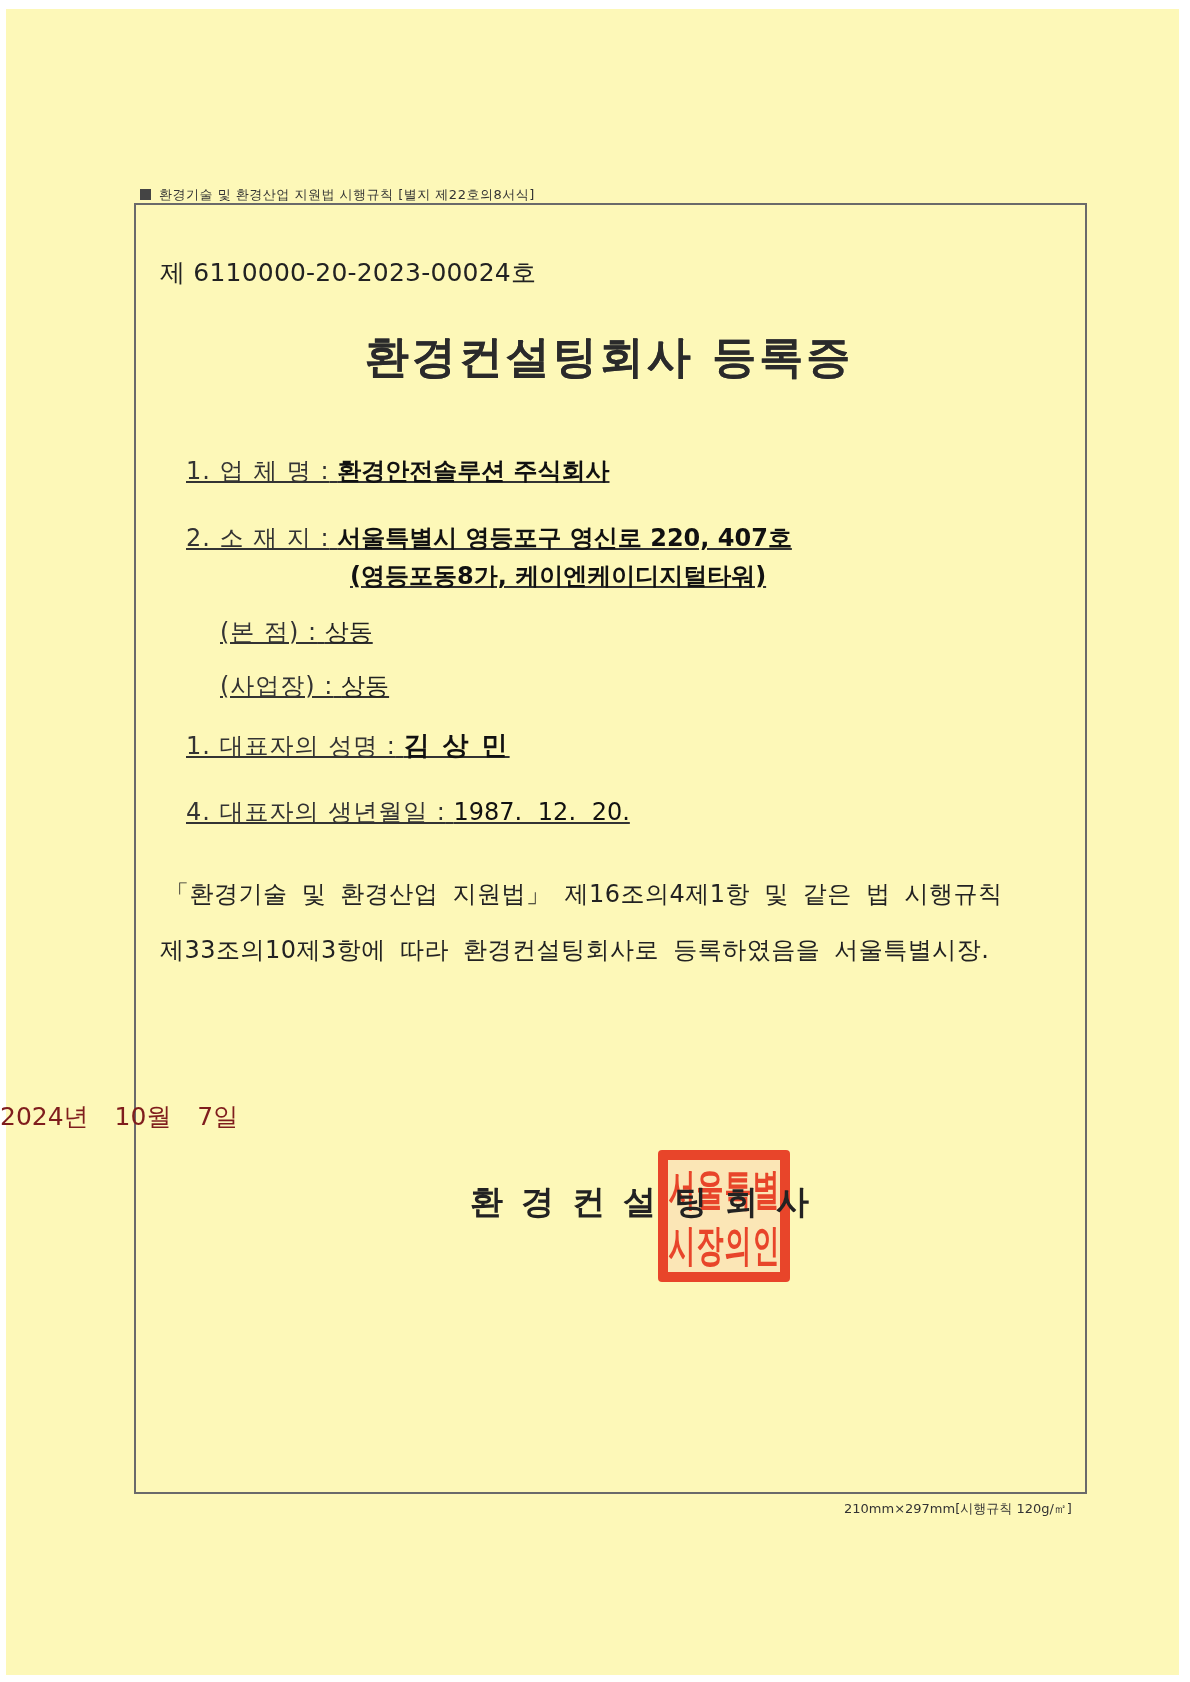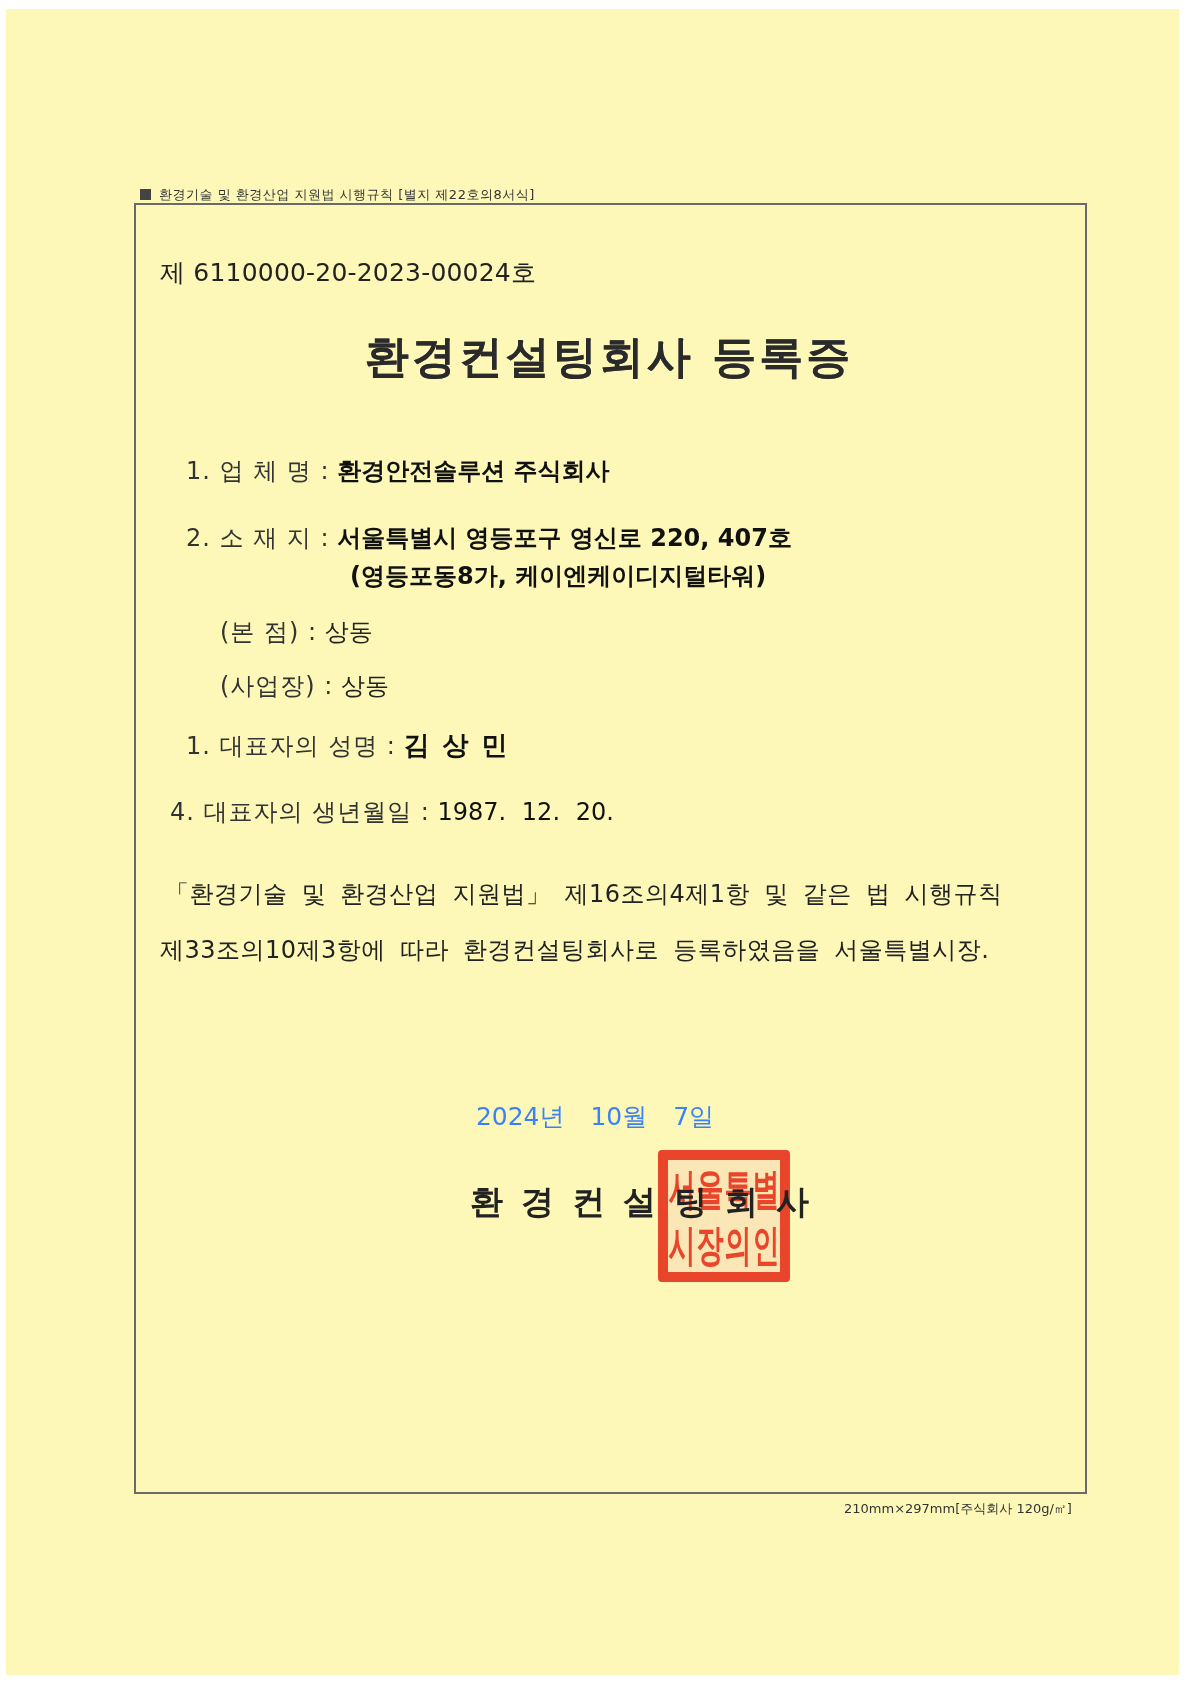--- a/index.html
+++ b/index.html
@@ -28,32 +28,32 @@
     .reg-no {
       position: absolute; left: 160px; top: 256px; font-size: 25px; color: #222;
       white-space: nowrap; letter-spacing: 0.2px;
     }
     .title {
       position: absolute; left: 14px; width: 1190px; top: 328px; text-align: center;
       font-size: 44px; font-weight: bold; color: #2a2a2a; letter-spacing: 3px;
       text-shadow: 0 0 0.6px #555;
     }
     .item {
-      position: absolute; font-size: 24px; color: #333; white-space: nowrap;
+      position: absolute; font-size: 24px; color: #333; white-space: nowrap; text-decoration: underline;
     }
     .item .label { letter-spacing: 1px; }
     .item .val { color: #111; font-weight: bold; }
     .item .val.normal { font-weight: normal; color: #222; }
     .body-text {
       position: absolute; left: 160px; width: 905px; font-size: 24px; color: #222;
       white-space: nowrap; letter-spacing: 0.5px;
     }
     .date {
-      position: absolute; left: 0; width: 1190px; top: 1100px; text-align: center;
-      font-size: 25px; color: #3b82f6; word-spacing: 18px;
+      position: absolute; left: 0; width: 1190px; top: 1100px; text-align: left;
+      font-size: 25px; color: #7f1d1d; word-spacing: 18px;
     }
     .issuer {
       position: absolute; left: 470px; top: 1180px; font-size: 33px;
       font-weight: bold; color: #222; letter-spacing: 18px; white-space: nowrap;
       z-index: 2;
     }
     .seal {
       position: absolute; left: 658px; top: 1150px; width: 132px; height: 132px;
       background: #e8452a; border-radius: 4px; z-index: 1;
       display: flex; align-items: center; justify-content: center;
@@ -108,21 +108,21 @@
 <div class="item" style="left:220px; top:670px;">
   <span class="label">(사업장) :</span>
   <span class="val normal">상동</span>
 </div>
 
 <div class="item" style="left:186px; top:728px;">
   <span class="label">1. 대표자의 성명 :</span>
   <span class="val" style="font-size:26px; letter-spacing:2px;">김 상 민</span>
 </div>
 
-<div class="item" style="left:170px; top:796px;">
+<div class="item" style="left:186px; top:796px;">
   <span class="label">4. 대표자의 생년월일 :</span>
   <span class="val" style="font-weight:normal; color:#111; word-spacing:8px;">1987. 12. 20.</span>
 </div>
 
 <div class="body-text" style="top:878px; left:165px; word-spacing:6px;">「환경기술 및 환경산업 지원법」 제16조의4제1항 및 같은 법 시행규칙</div>
 <div class="body-text" style="top:934px; left:160px; word-spacing:6px;">제33조의10제3항에 따라 환경컨설팅회사로 등록하였음을 서울특별시장.</div>
 
 <div class="date">2024년 10월 7일</div>
 
 <div class="seal">
@@ -133,13 +133,13 @@
     <span>별</span>
     <span>시</span>
     <span>장</span>
     <span>의</span>
     <span>인</span>
   </div>
 </div>
 
 <div class="issuer">환경컨설팅회사</div>
 
-<div class="paper-spec">210mm×297mm[주식회사 120g/㎡]</div>
+<div class="paper-spec">210mm×297mm[시행규칙 120g/㎡]</div>
 
 </body></html>

